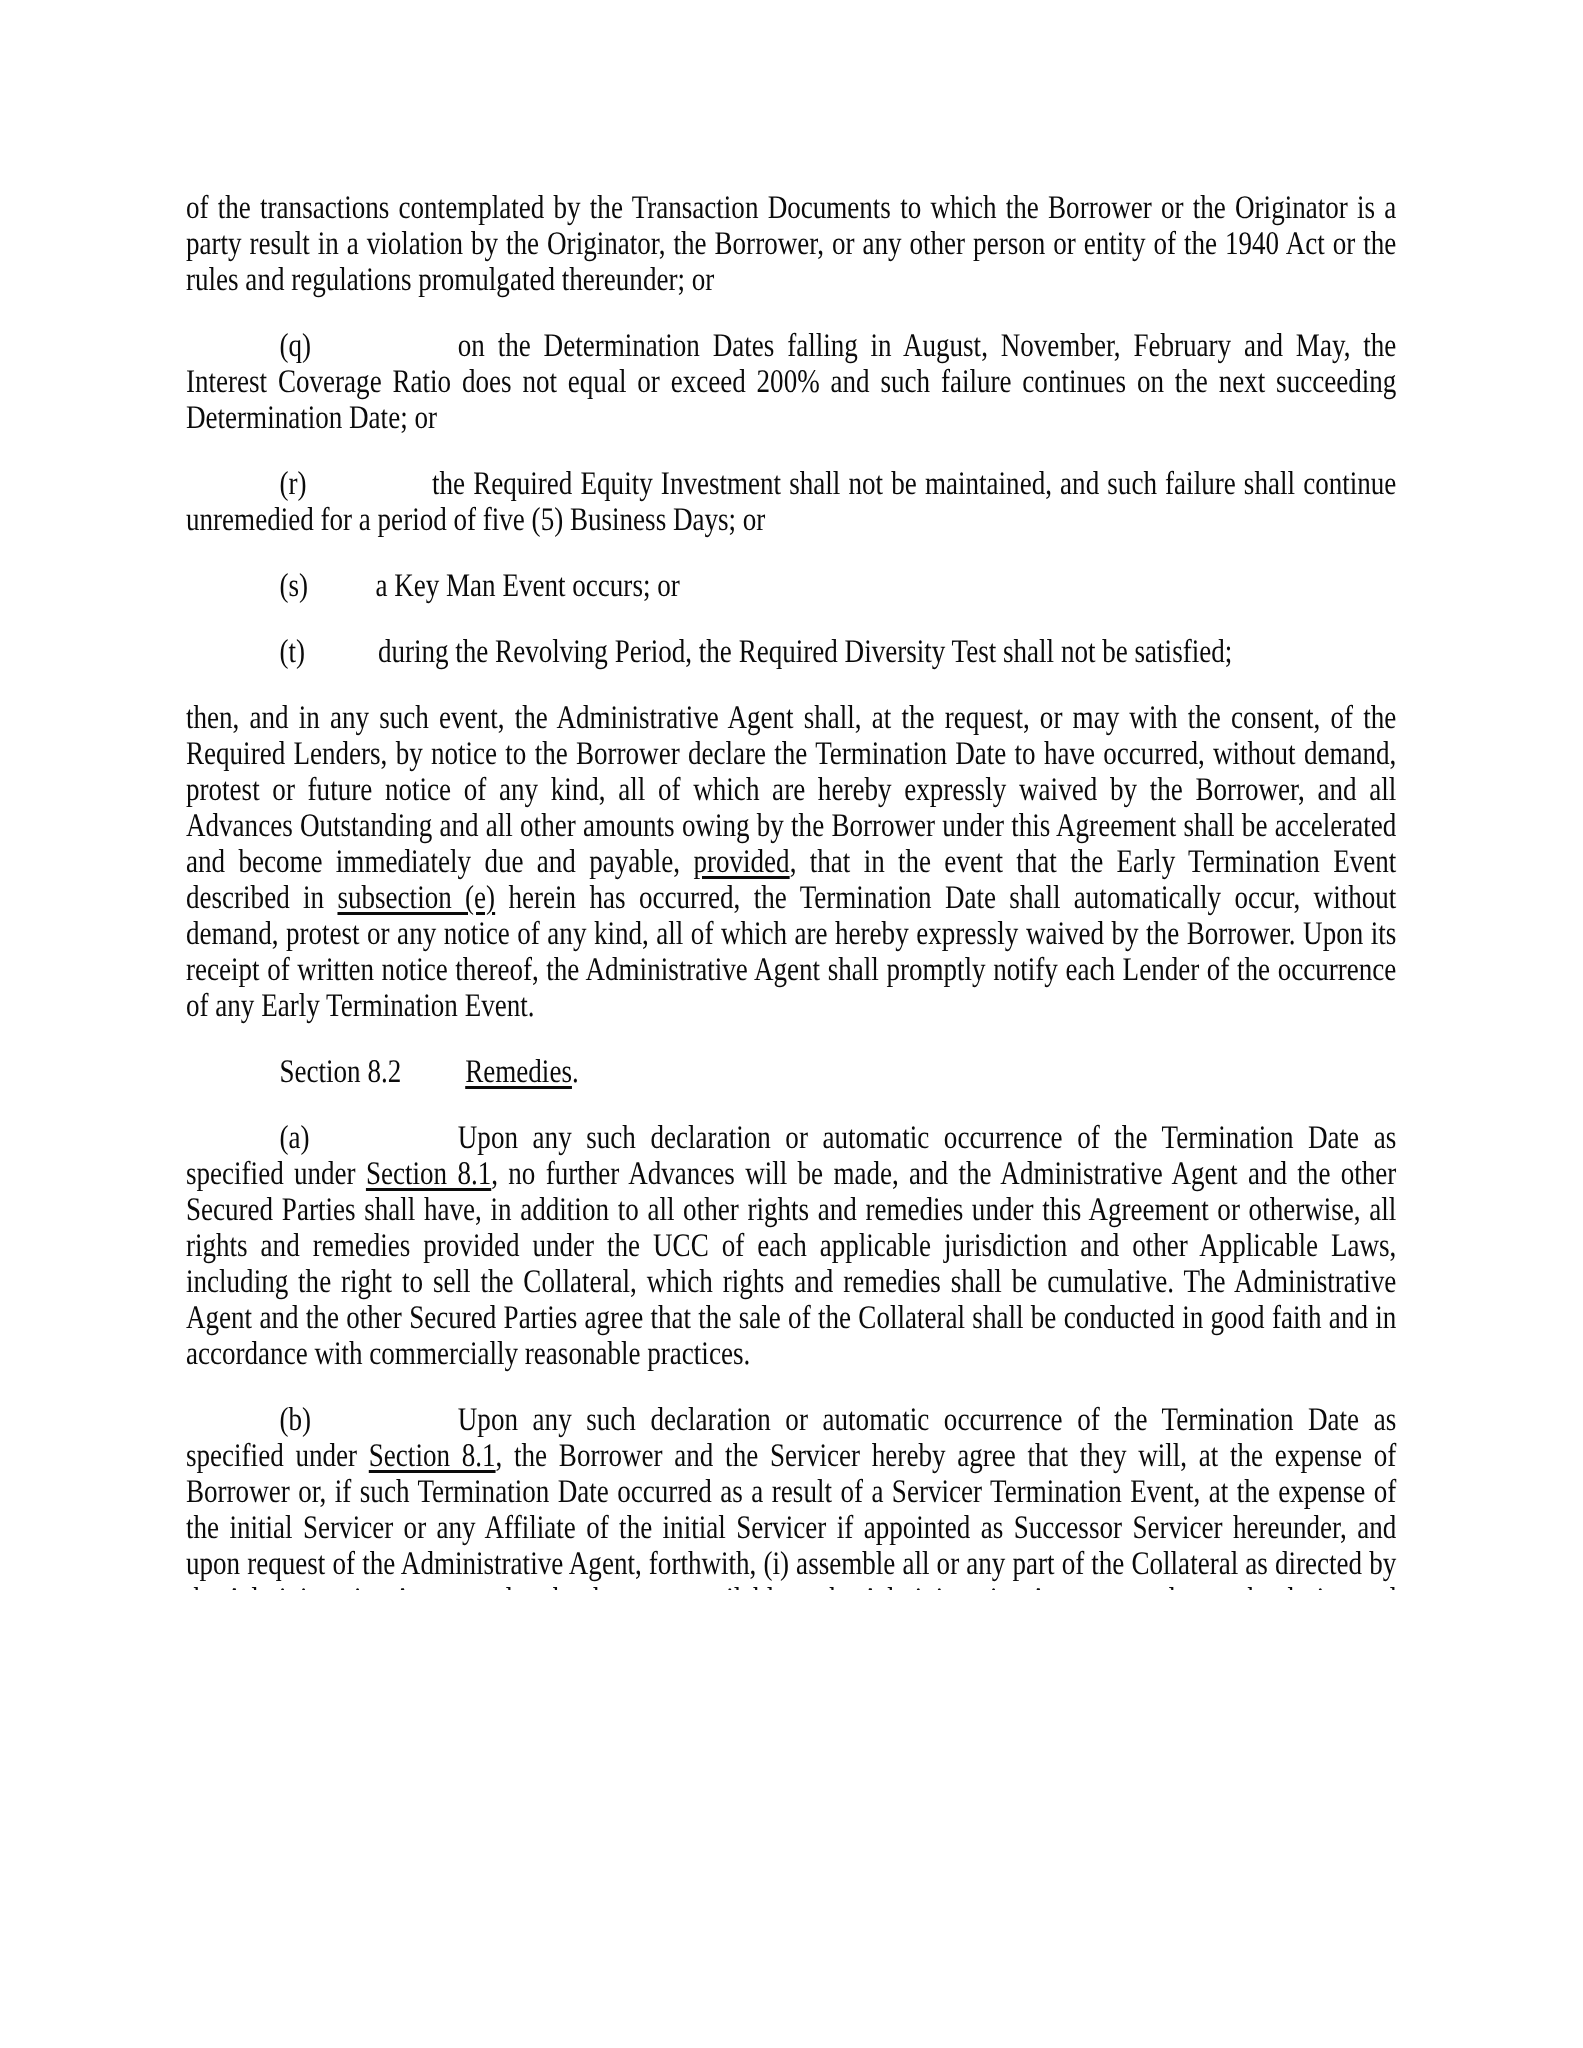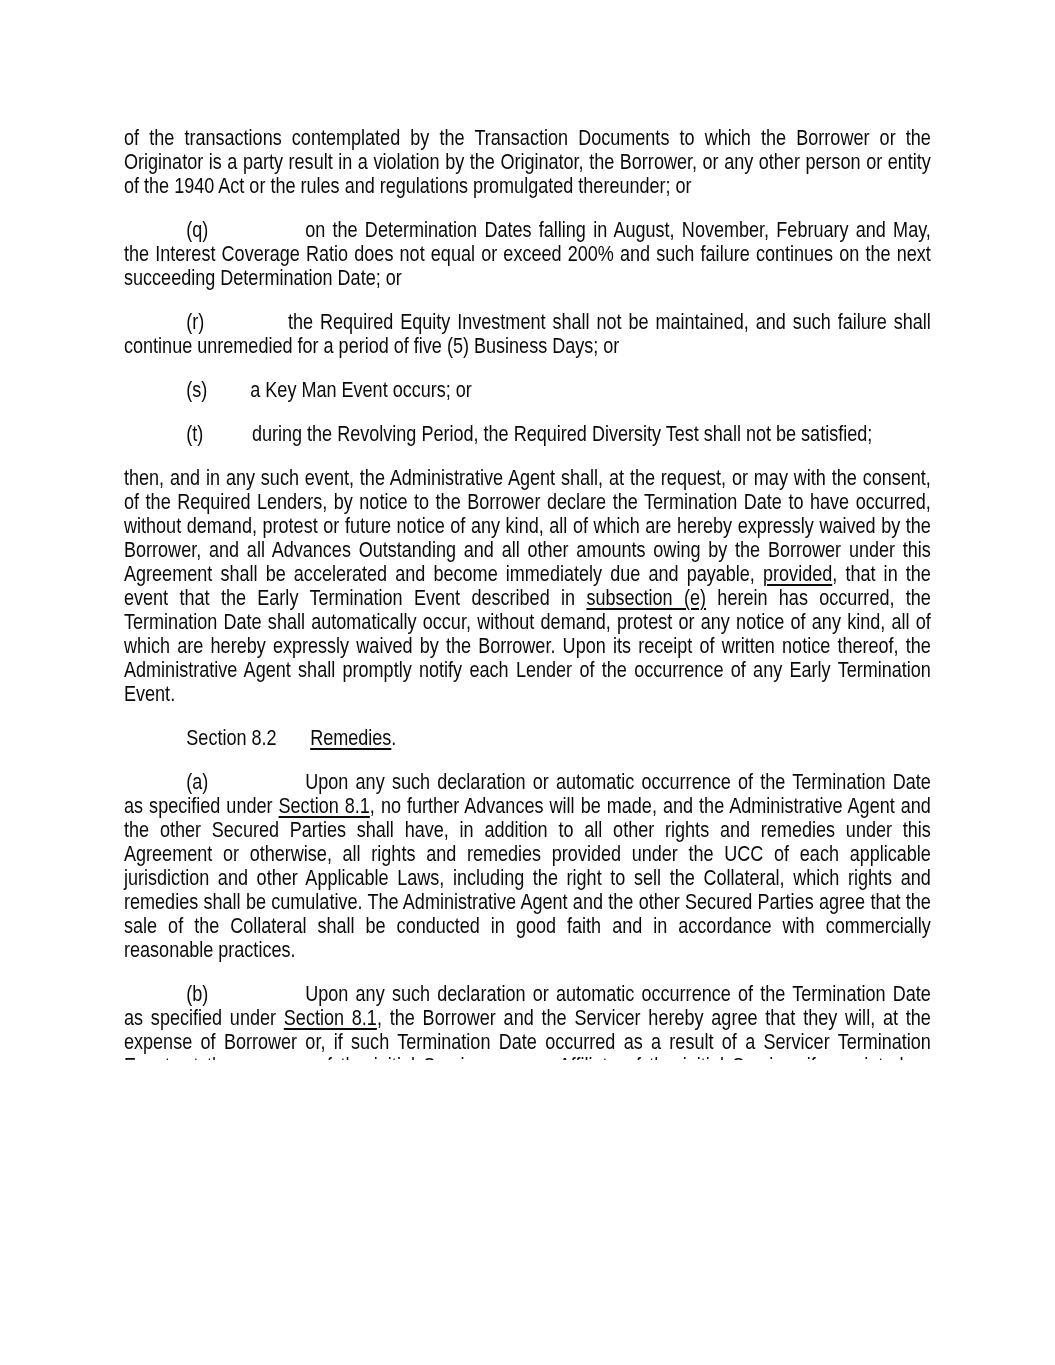--- a/index.html
+++ b/index.html
@@ -6,21 +6,21 @@
     margin: 0;
     padding: 0;
     background: #ffffff;
   }
   .page {
     position: relative;
     width: 1055px;
     height: 1060px;
     background: #ffffff;
     overflow: hidden;
-    font-family: Liberation Sans, sans-serif;
+    font-family: Liberation Serif, serif;
     color: #0a0a0a;
   }
   
   .content {
     position: absolute;
     left: 124px;
     top: 126px;
     width: 984px;               
     transform: scaleX(0.82);
     transform-origin: 0 0;

